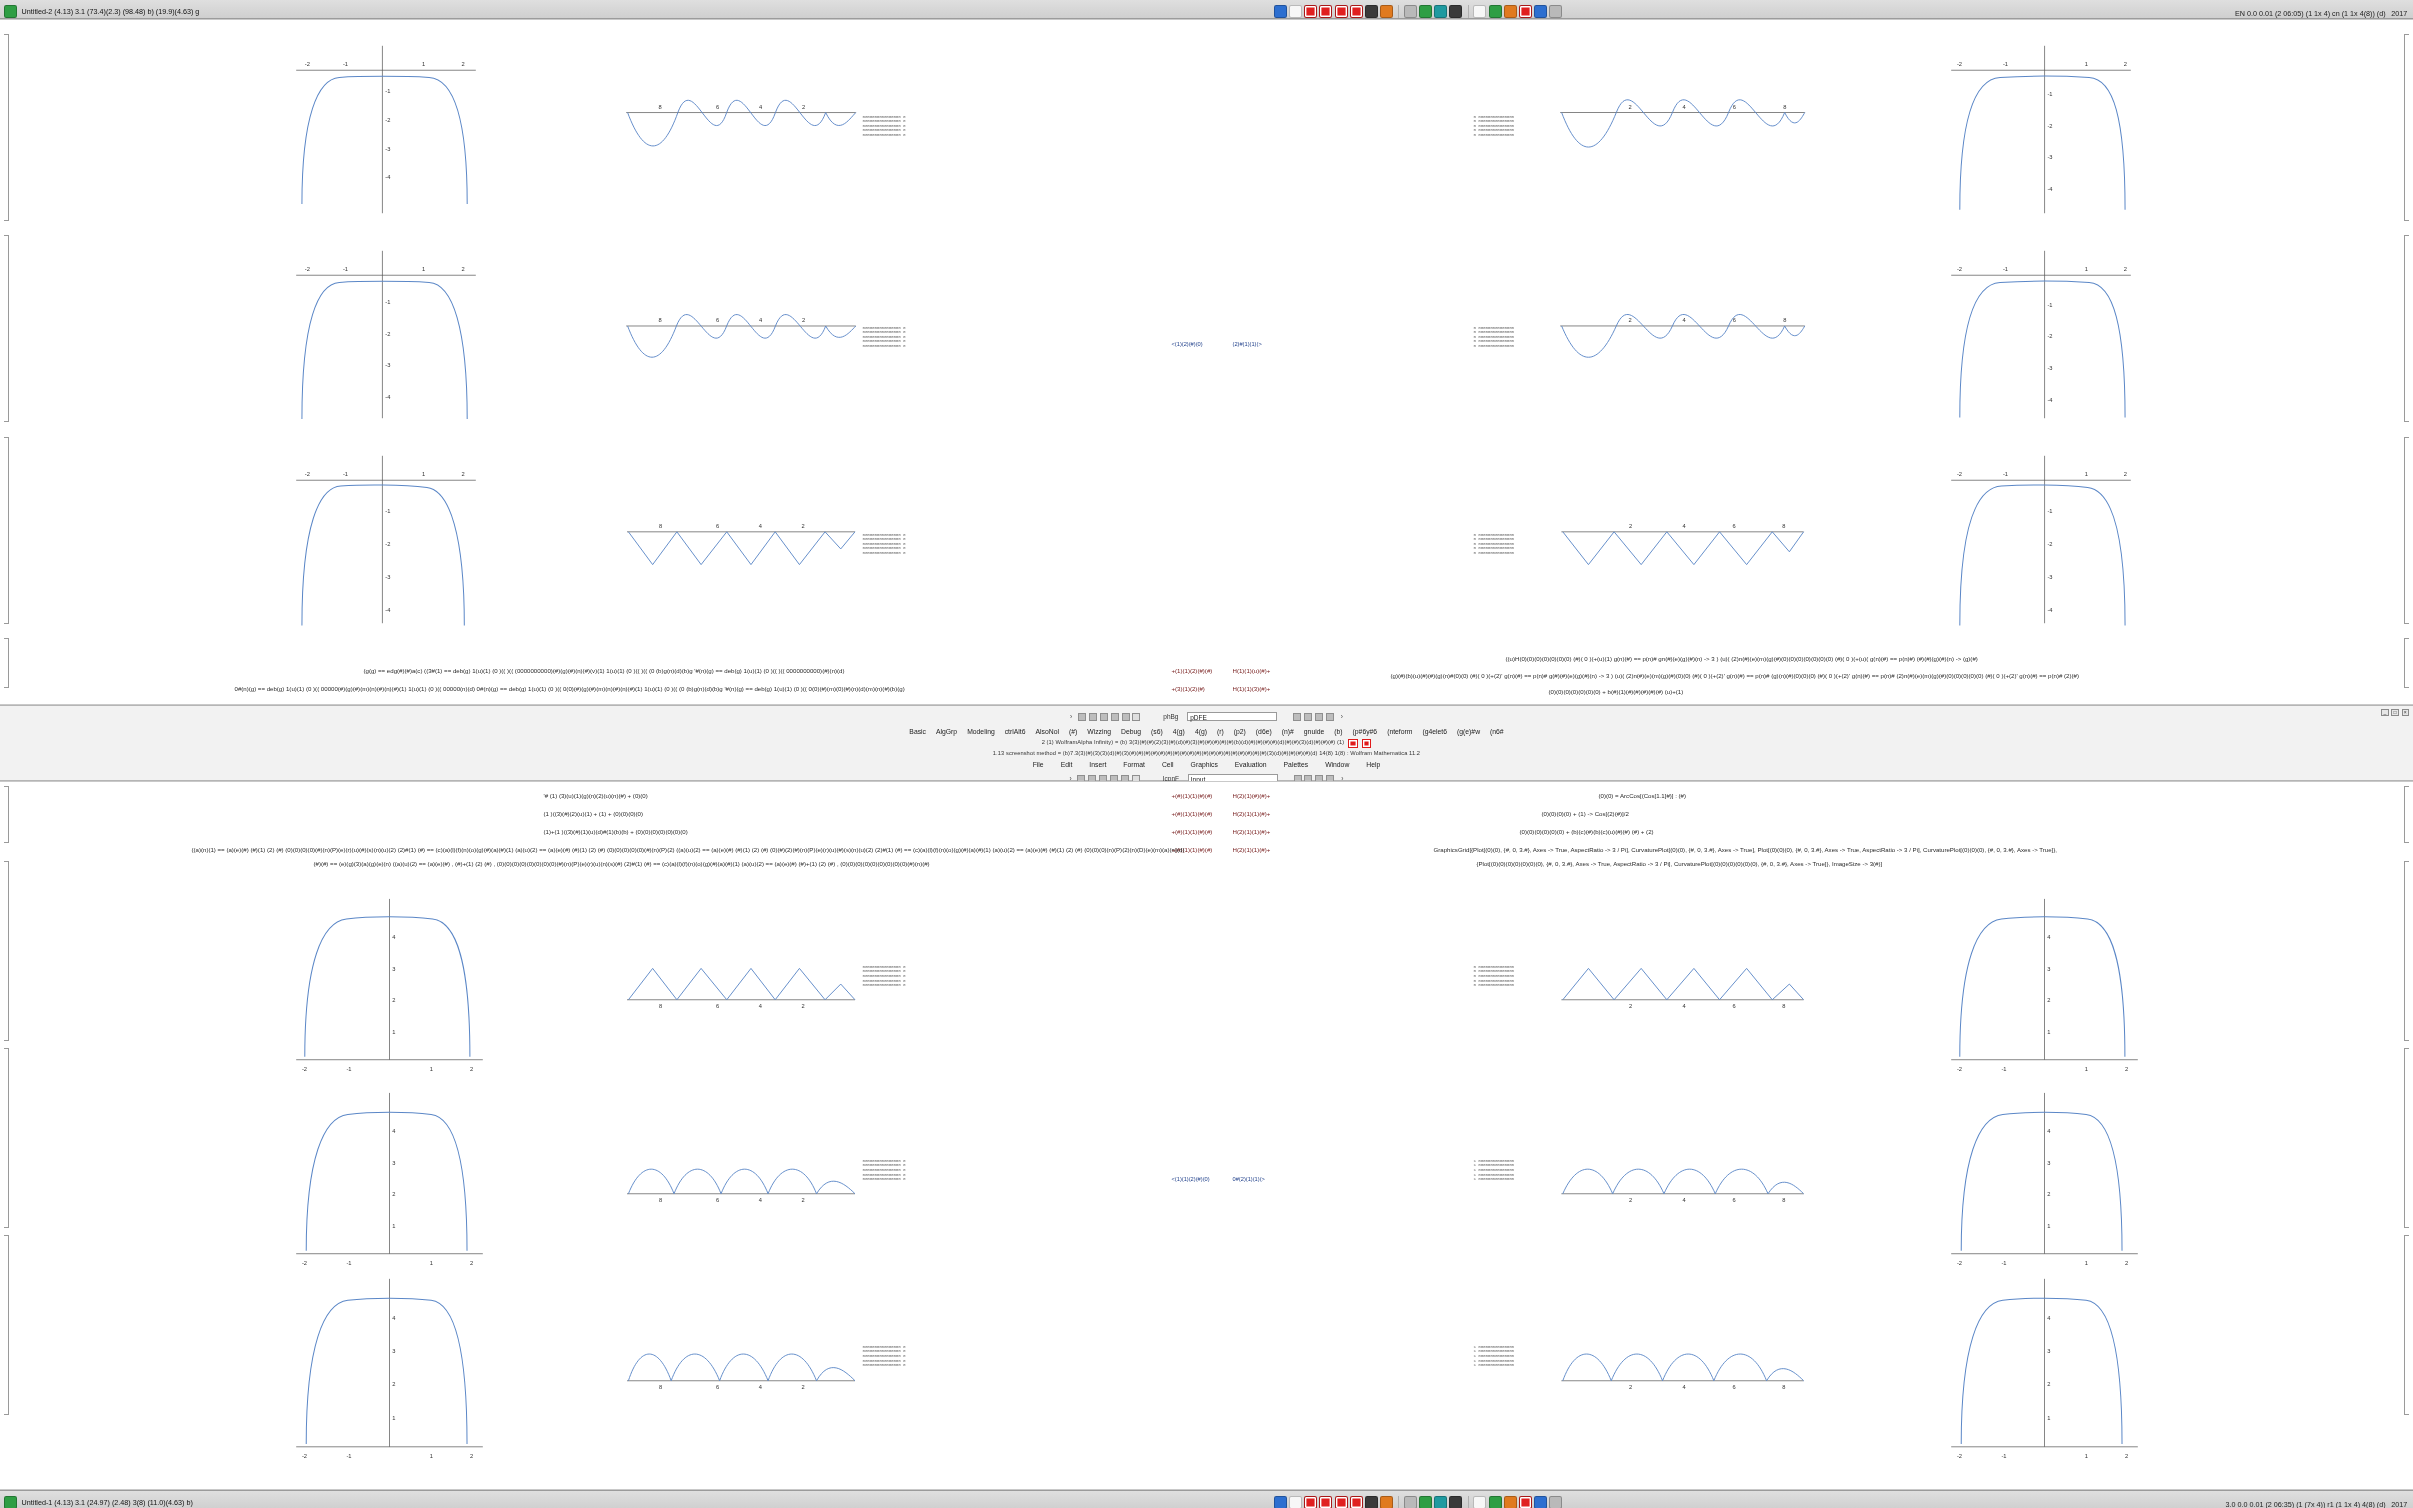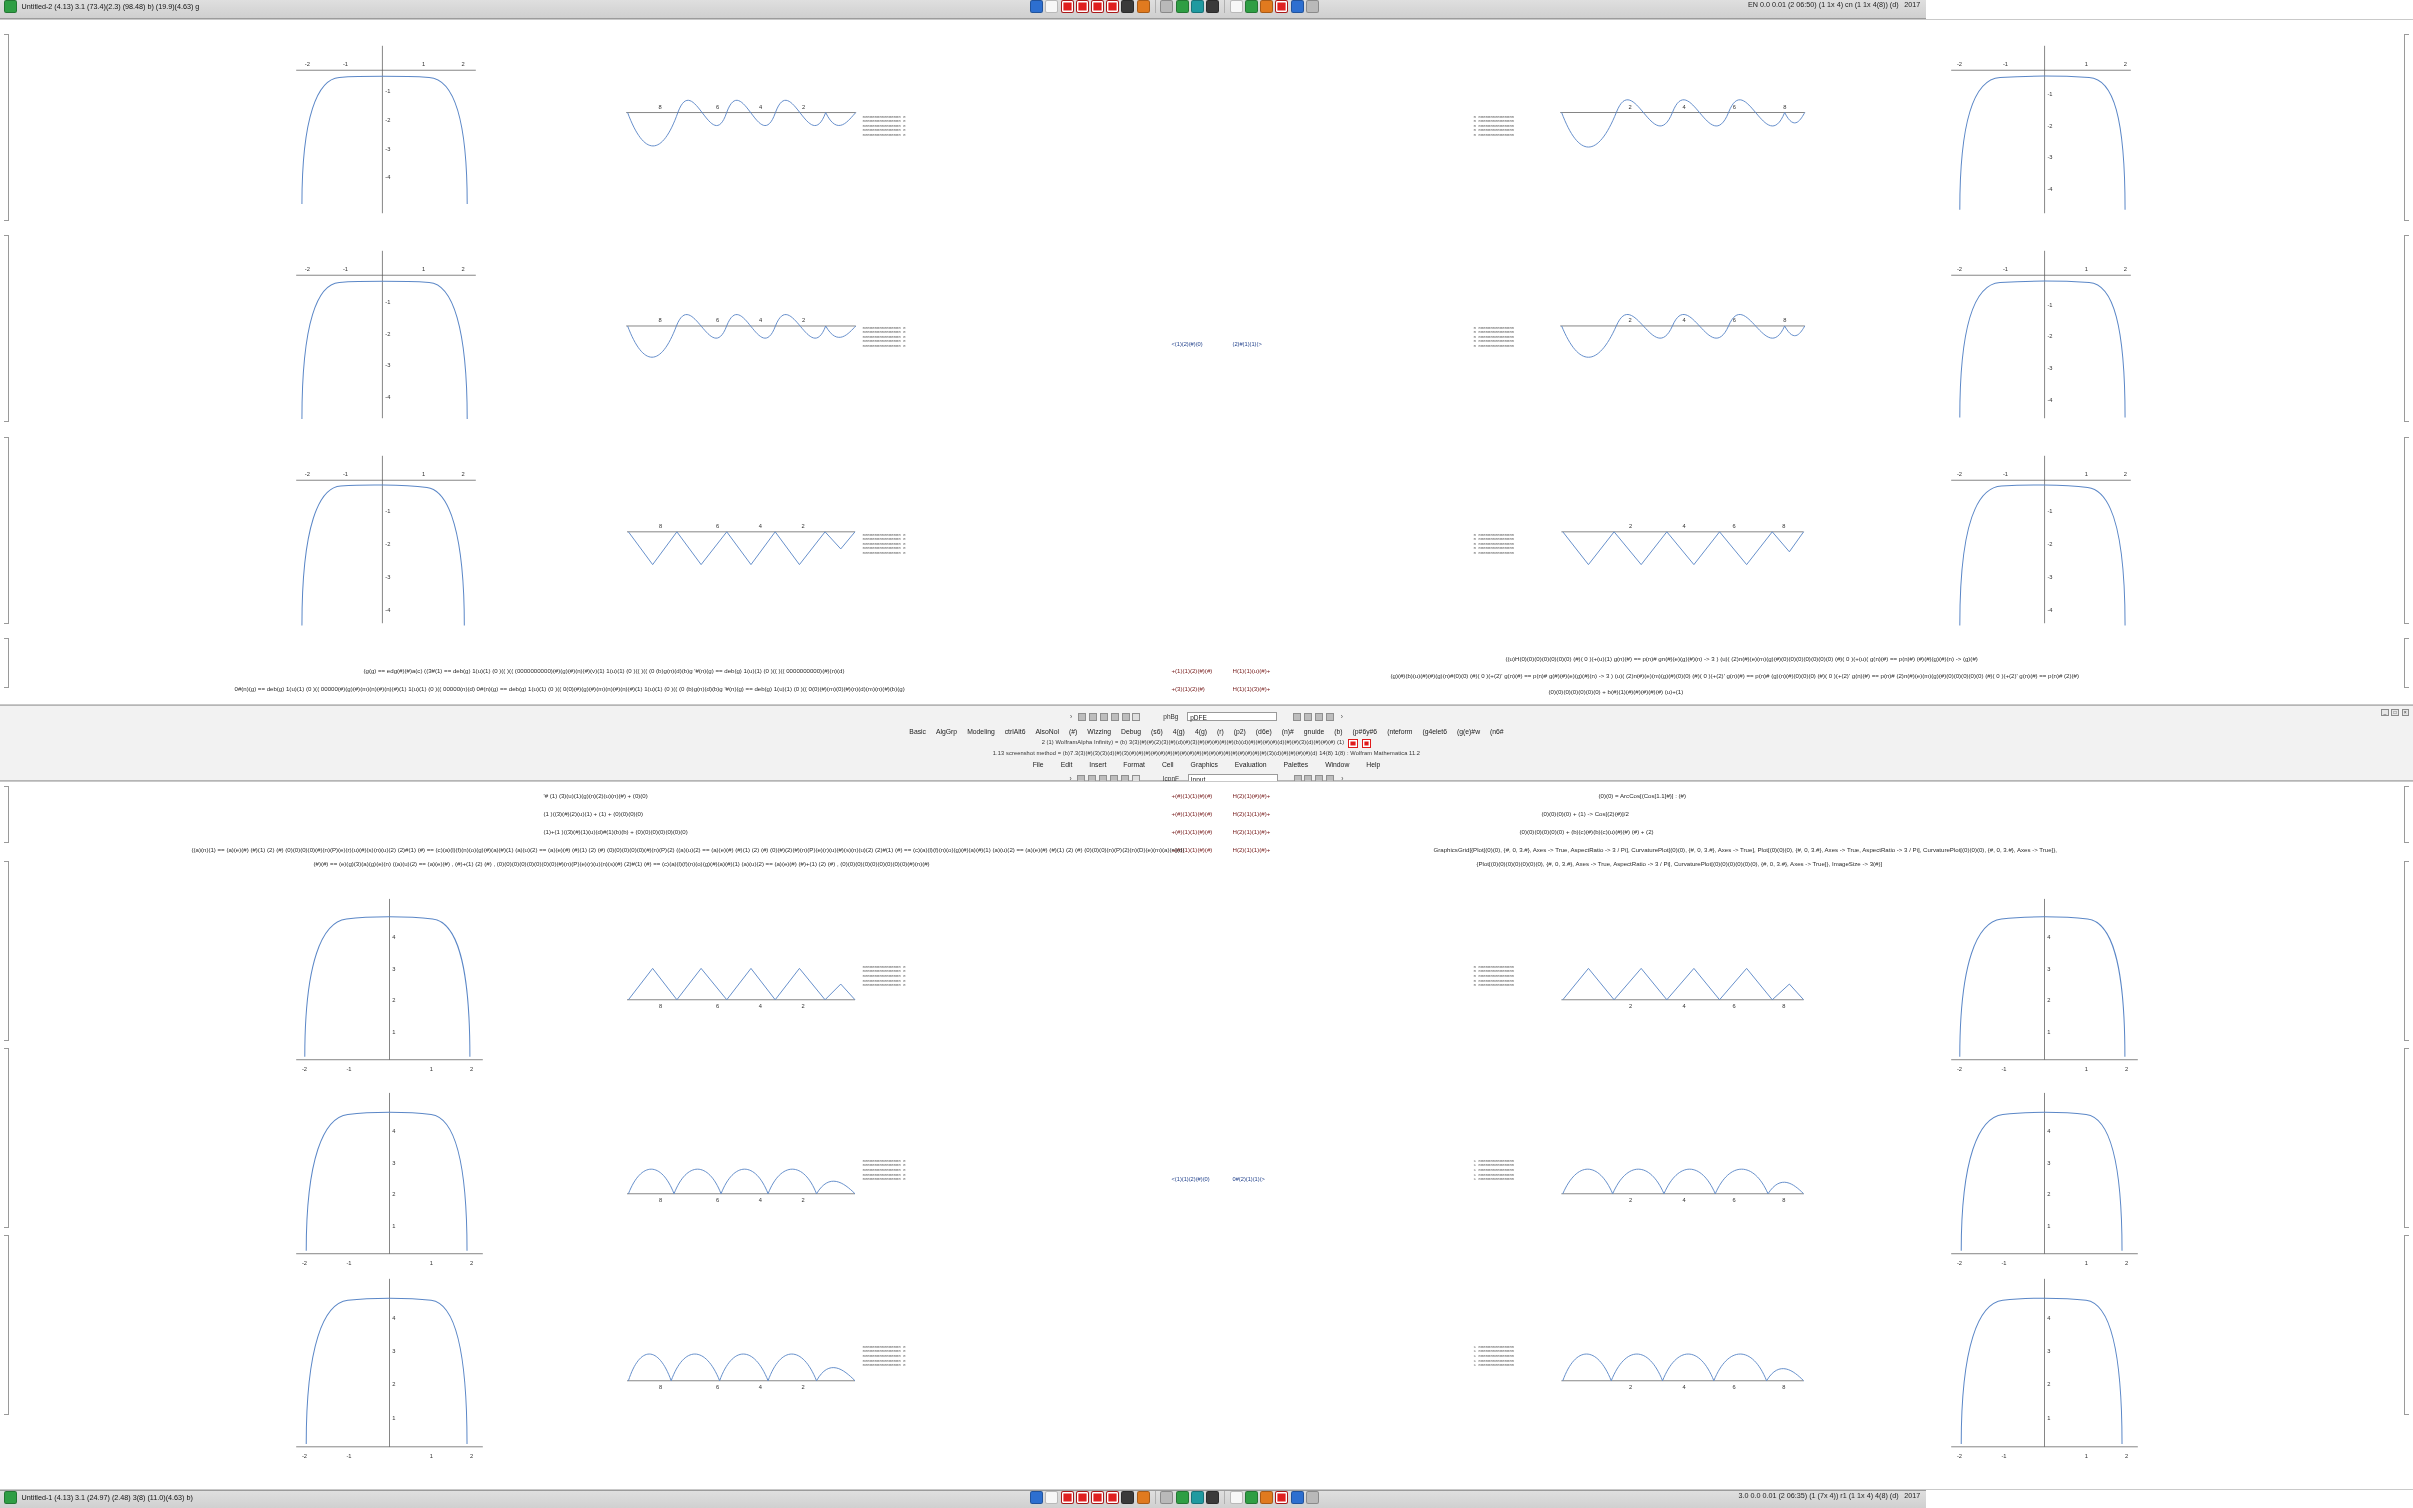--- a/index.html
+++ b/index.html
@@ -8,24 +8,24 @@
     width: 2413px; height: 1508px;
     background: #ffffff;
     font-family: "Liberation Sans", sans-serif;
     font-size: 8px;
     color: #222;
     overflow: hidden;
     position: relative;
   }
   
   .deskbar {
-    position: absolute; left:0; width:1926px; height:18.7px;
+    position: absolute; left:0; width:2413px; height:18.7px;
     background: linear-gradient(#dfdfdf,#cfcfcf);
     border-bottom: 0.7px solid #9b9b9b;
-    display:flex; align-items:flex-start;
+    display:flex; align-items:flex-end;
     font-size: 7.2px; color:#1c1c1c;
   }
   .deskbar.bottom { border-bottom:none; border-top:0.7px solid #9b9b9b; }
   .deskbar .left  { display:flex; align-items:center; gap:4.3px; padding-left:4.3px; width: 955px; }
   .deskbar .center{ display:flex; align-items:center; gap:2.2px; flex:1; justify-content:center; }
   .deskbar .right { display:flex; align-items:center; gap:5.7px; padding-right:5.7px; justify-content:flex-end; width: 532px; font-size:7.2px; }
   .win-title { font-size:7.2px; white-space:nowrap; color:#111; }
   .tray-icon {
     width:13px; height:13px; border-radius:2.2px;
     display:inline-block; border:0.7px solid rgba(0,0,0,.25);
@@ -129,21 +129,21 @@
     <span class="tray-icon dark"></span>
     <span class="tb-sep"></span>
     <span class="tray-icon white"></span>
     <span class="tray-icon green"></span>
     <span class="tray-icon orange"></span>
     <span class="tray-icon red"></span>
     <span class="tray-icon blue"></span>
     <span class="tray-icon grey"></span>
   </div>
   <div class="right">
-    <span>EN 0.0 0.01 (2 06:50) (1 1x 4) cn (1 1x 4(8)) (d)</span>
+    <span>EN 0.0 0.01 (2 06:05) (1 1x 4) cn (1 1x 4(8)) (d)</span>
     <span>2017</span>
   </div>
 </div>
 
 <div class="nb nb-top">
 
   <div class="cellrail">
     <div class="bracket" style="top:14.4px;height:187px;"></div>
     <div class="bracket" style="top:215px;height:187px;"></div>
     <div class="bracket" style="top:417px;height:187px;"></div>

